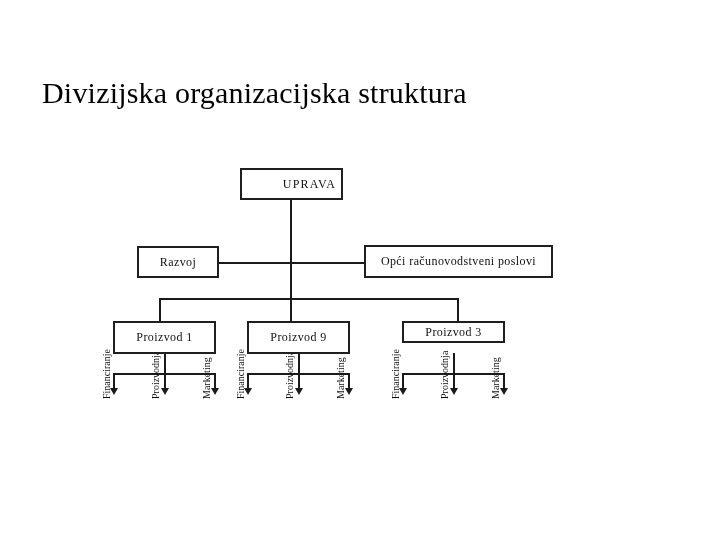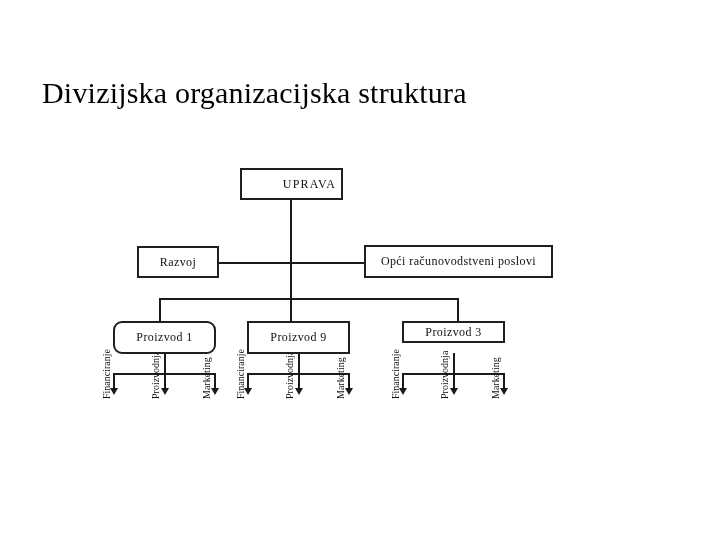--- a/index.html
+++ b/index.html
@@ -52,21 +52,21 @@
 
   <div class="line" style="left:216px;top:262px;width:148px;height:2px;"></div>
 
   <div class="box" style="left:113px;top:246px;width:82px;height:32px;margin-left:24px;">Razvoj</div>
   <div class="box" style="left:364px;top:245px;width:189px;height:33px;">Opći računovodstveni poslovi</div>
 
   <div class="line" style="left:159px;top:298px;width:300px;height:2px;"></div>
   <div class="line" style="left:159px;top:298px;width:2px;height:23px;"></div>
   <div class="line" style="left:457px;top:298px;width:2px;height:23px;"></div>
 
-  <div class="box" style="left:113px;top:321px;width:103px;height:33px;border-radius:9px;">Proizvod 1</div>
+  <div class="box" style="left:113px;top:321px;width:103px;height:33px;">Proizvod 1</div>
   <div class="box" style="left:247px;top:321px;width:103px;height:33px;">Proizvod 9</div>
   <div class="box" style="left:402px;top:321px;width:103px;height:22px;">Proizvod 3</div>
 
   <div id="functions-layer">
       <div class="line" style="left:113px;top:373px;width:103px;height:2px;"></div>
       <div class="line" style="left:113px;top:374px;width:2px;height:14px;"></div>
       <div class="line" style="left:164px;top:353px;width:2px;height:35px;"></div>
       <div class="line" style="left:214px;top:374px;width:2px;height:14px;"></div>
       <div class="arrowhead" style="left:110px;top:388px;"></div>
       <div class="arrowhead" style="left:161px;top:388px;"></div>

